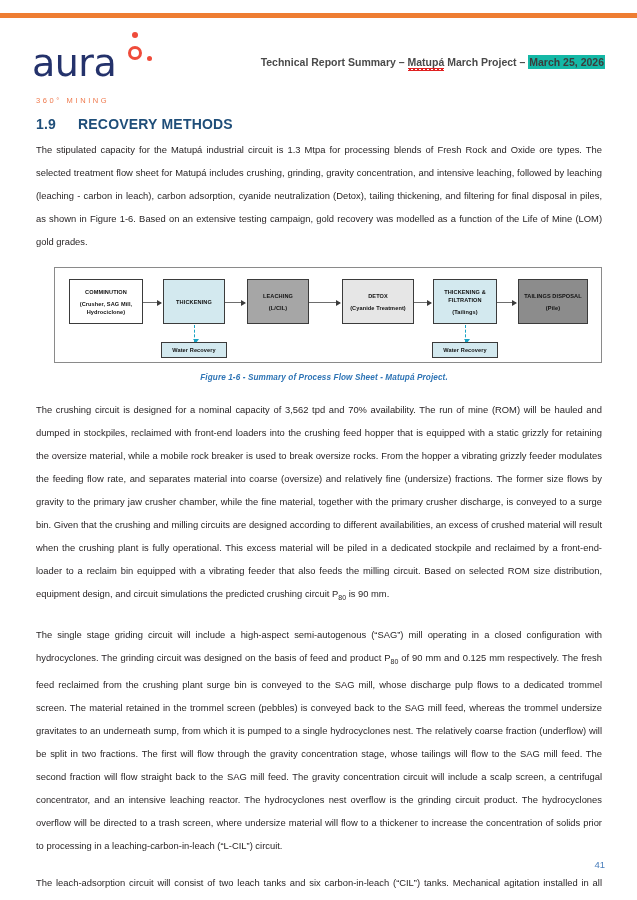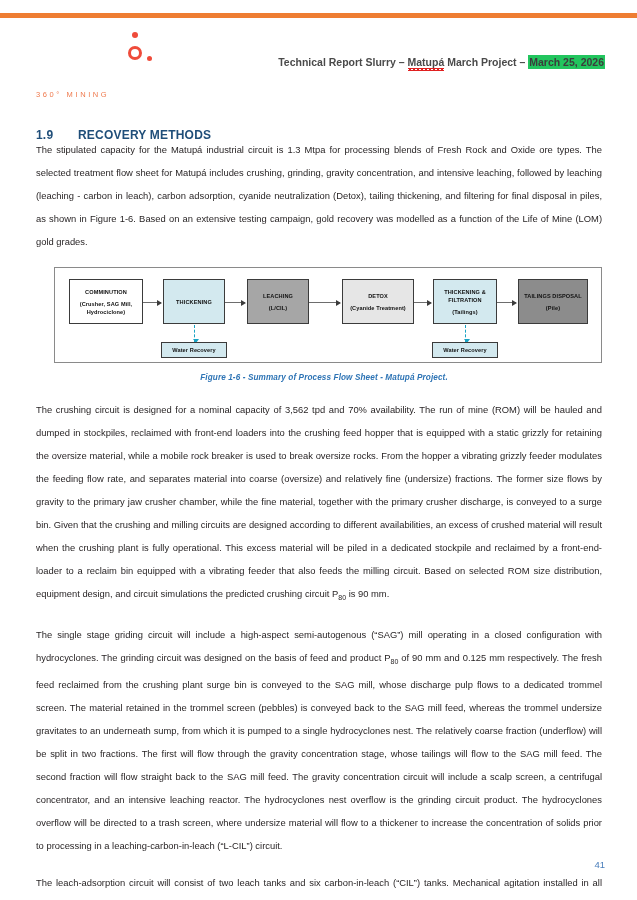--- a/index.html
+++ b/index.html
@@ -76,21 +76,21 @@
     left: 115px;
     top: 24px;
     width: 5px;
     height: 5px;
     background: #ef4b3a;
     border-radius: 50%;
   }
   .logo-tagline {
     position: absolute;
     left: 4px;
-    top: 58px;
+    top: 64px;
     font-size: 7.5px;
     letter-spacing: 2.6px;
     color: #ef7a4e;
     font-family: "Liberation Sans", sans-serif;
   }
   .header-title {
     position: absolute;
     right: 32px;
     top: 22px;
     font-size: 10.5px;
@@ -111,31 +111,31 @@
     right: 0;
     bottom: -3px;
     height: 3px;
     background-image:
       linear-gradient(45deg, transparent 40%, #e02020 40%, #e02020 60%, transparent 60%),
       linear-gradient(-45deg, transparent 40%, #e02020 40%, #e02020 60%, transparent 60%);
     background-size: 4px 3px;
     background-repeat: repeat-x;
   }
   .hdr-highlight {
-    background: #22c55e;
+    background: #14b8a6;
     color: #3c3c3c;
     padding: 1px 1px;
   }
 
   
   .section-head {
     position: absolute;
     left: 36px;
-    top: 128px;
-    font-size: 12px;
+    top: 116px;
+    font-size: 14px;
     font-weight: bold;
     color: #1f4e79;
     letter-spacing: 0.2px;
   }
   .section-head .num { display: inline-block; width: 42px; }
 
   
   .content {
     position: absolute;
     left: 36px;
@@ -241,27 +241,28 @@
   }
 </style>
 </head>
 <body>
 
 <div class="top-bar"></div>
 
 <div class="header">
 
   <div class="logo-block">
+    <div class="logo-word">aura</div>
     <div class="logo-mark-ring"></div>
     <div class="logo-mark-dot-top"></div>
     <div class="logo-mark-dot-side"></div>
     <div class="logo-tagline">360° MINING</div>
   </div>
 
-  <div class="header-title"><span>Technical Report Slurry – </span><span class="hdr-misspell">Matupá</span><span> March Project – </span><span class="hdr-highlight">March 25, 2026</span></div>
+  <div class="header-title"><span>Technical Report Summary – </span><span class="hdr-misspell">Matupá</span><span> March Project – </span><span class="hdr-highlight">March 25, 2026</span></div>
 
 </div>
 
 <div class="section-head"><span class="num">1.9</span><span>RECOVERY METHODS</span></div>
 
 <div class="content">
 
   <p class="body">The stipulated capacity for the Matupá industrial circuit is 1.3 Mtpa for processing blends of Fresh Rock and Oxide ore types. The selected treatment flow sheet for Matupá includes crushing, grinding, gravity concentration, and intensive leaching, followed by leaching (leaching - carbon in leach), carbon adsorption, cyanide neutralization (Detox), tailing thickening, and filtering for final disposal in piles, as shown in Figure 1-6. Based on an extensive testing campaign, gold recovery was modelled as a function of the Life of Mine (LOM) gold grades.</p>
 
   <div class="figure-wrap">

